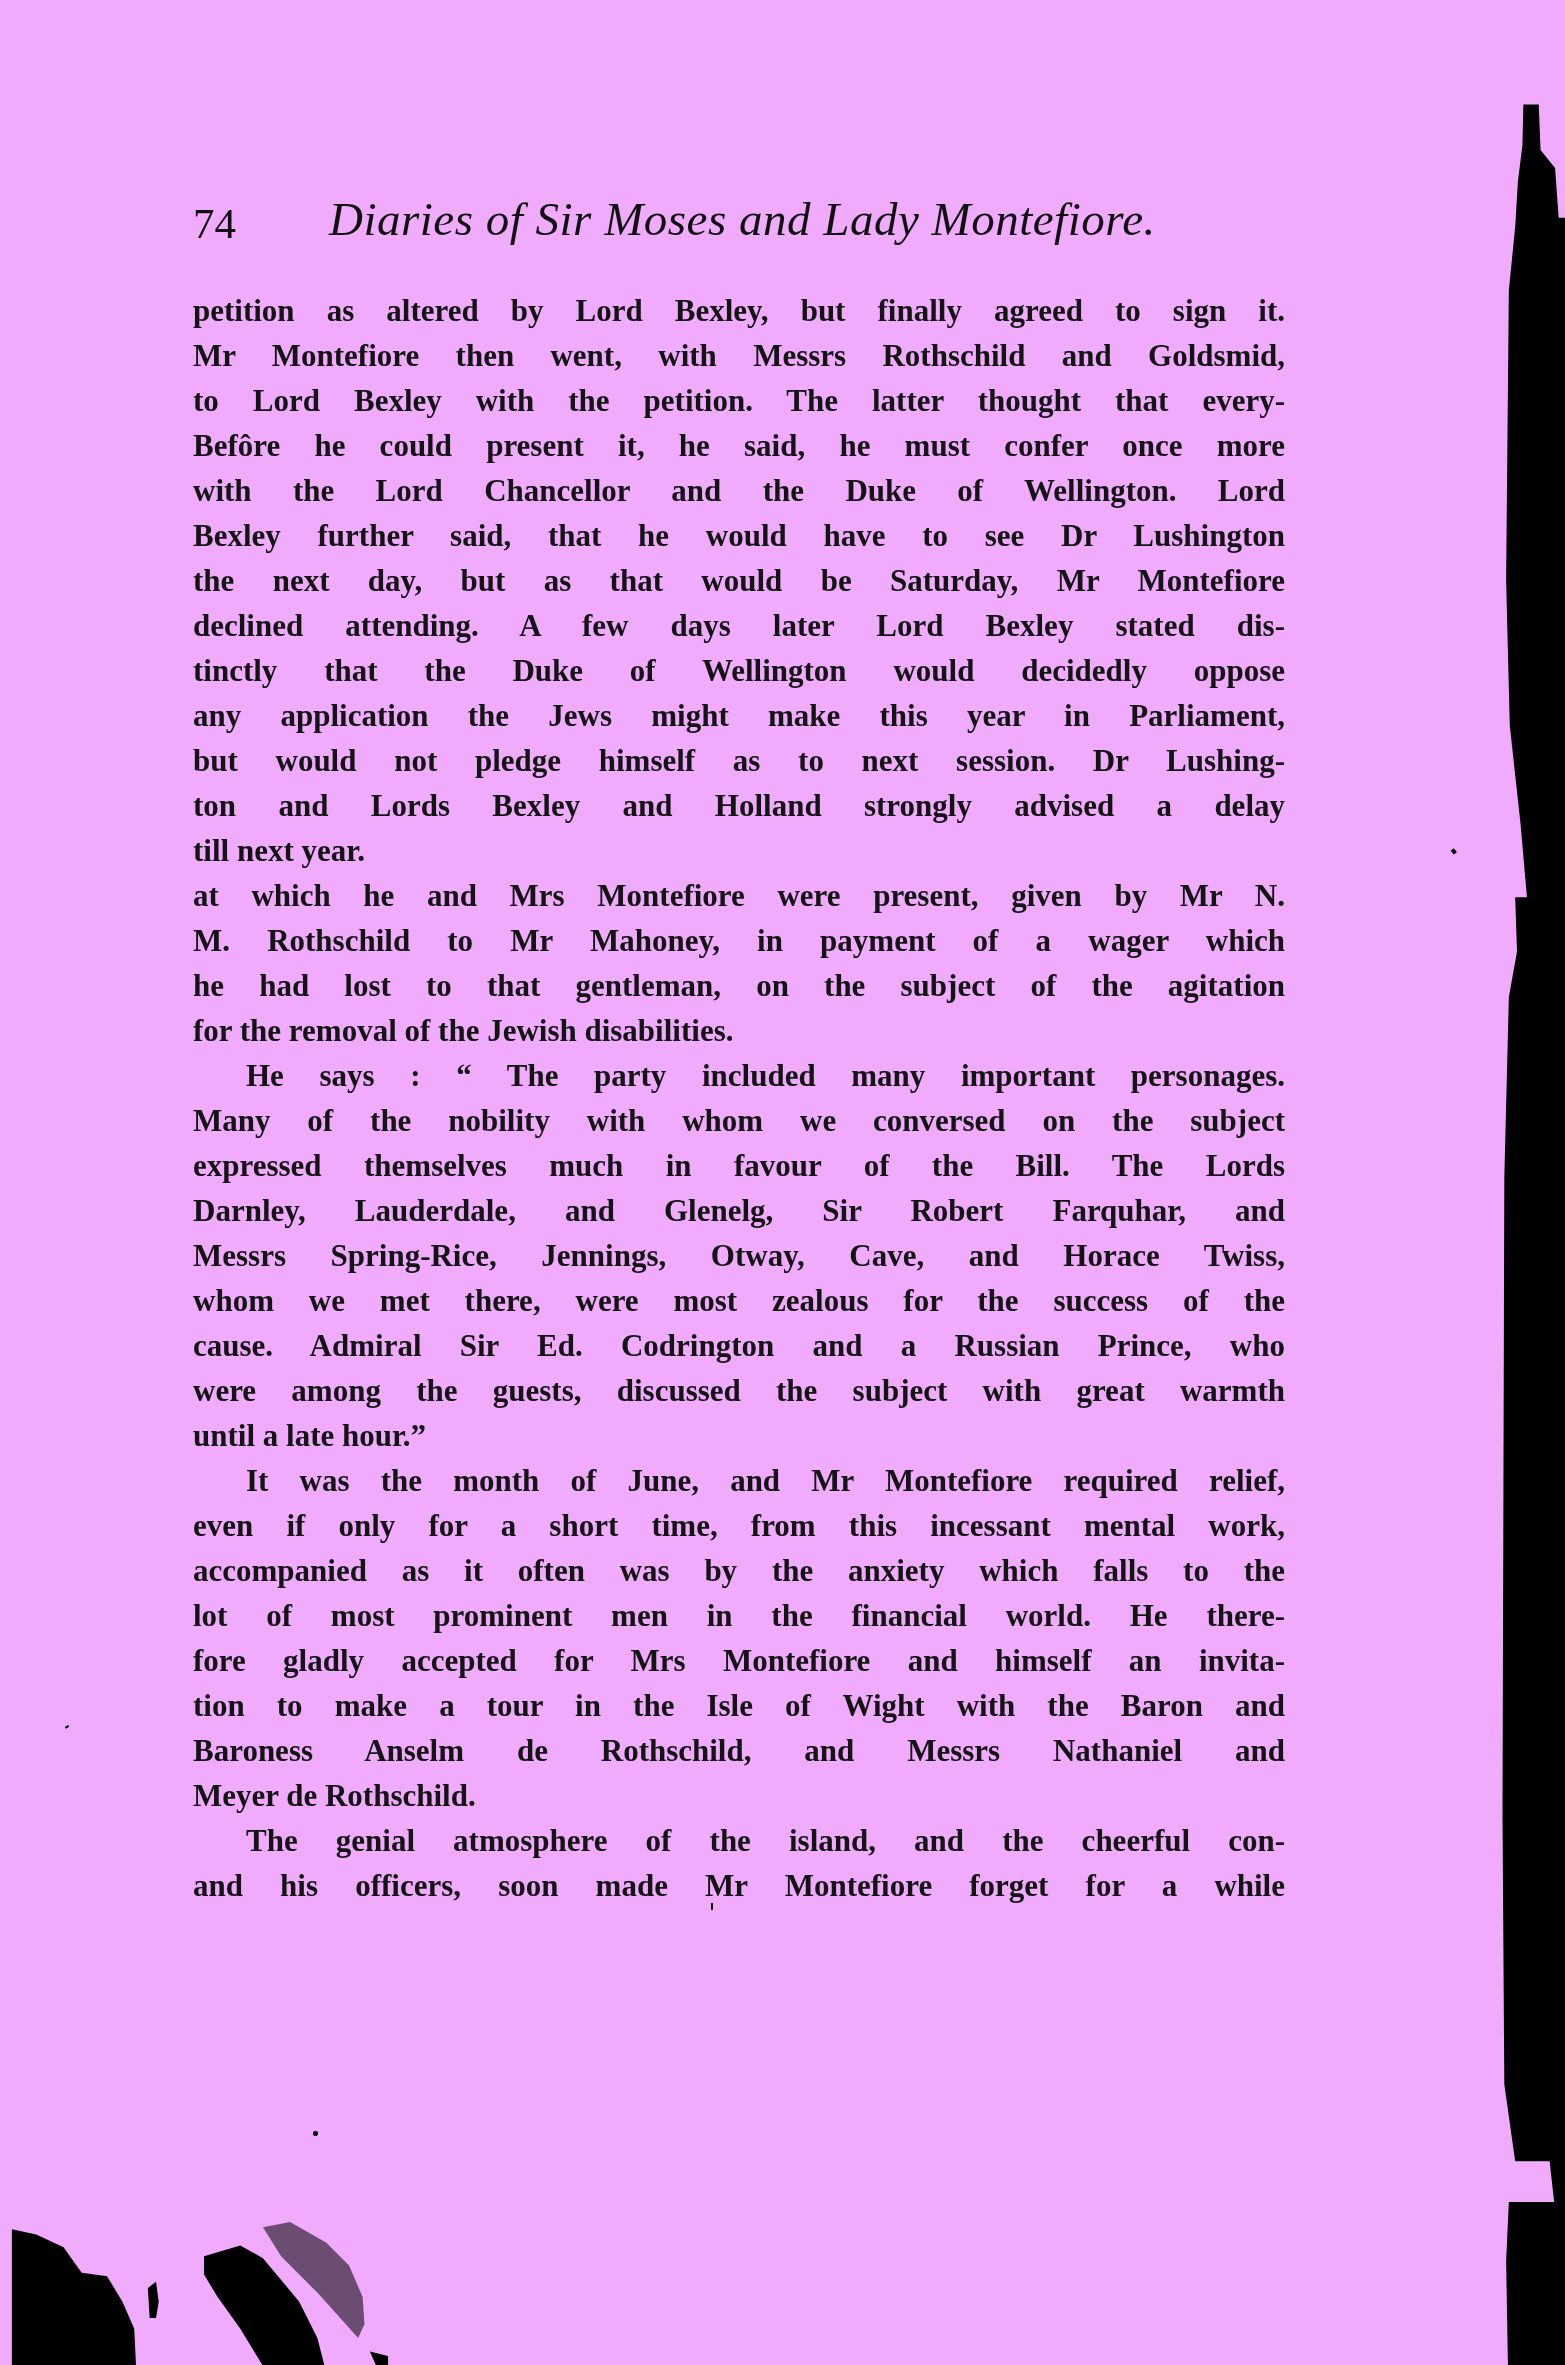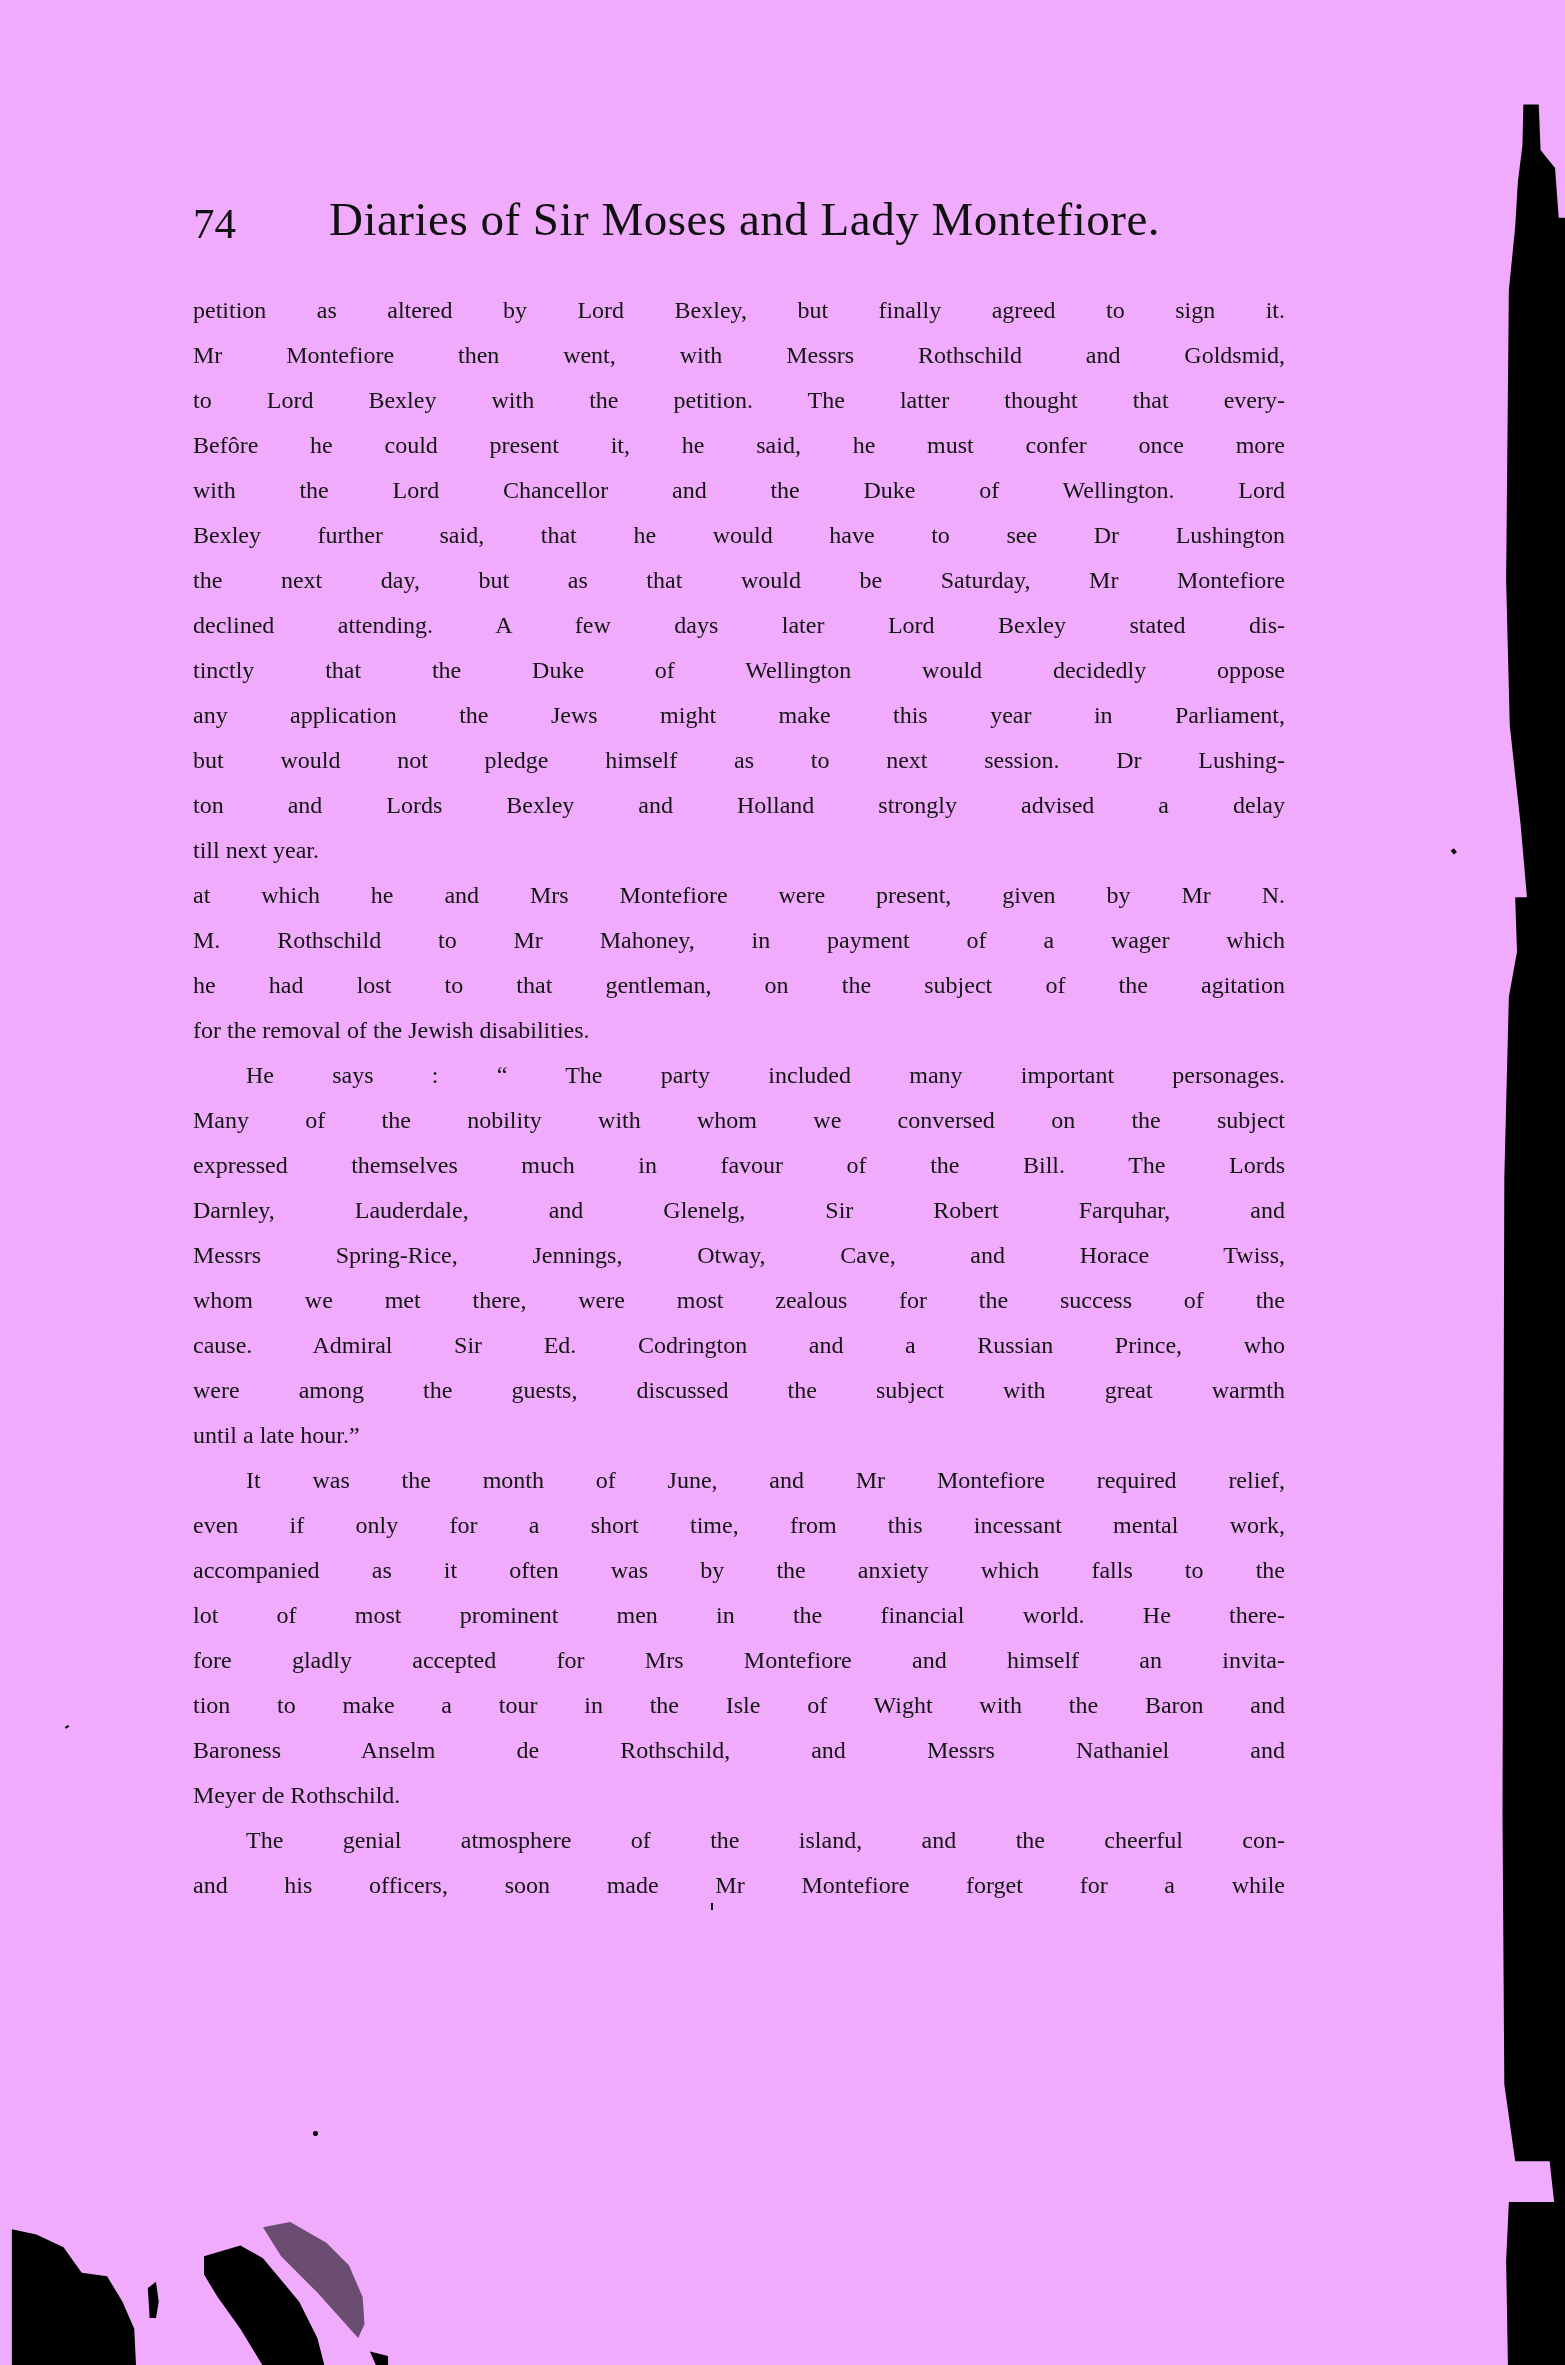--- a/index.html
+++ b/index.html
@@ -1,23 +1,23 @@
 <!DOCTYPE html>
 <html style="font-size:14.5px"><head>
 <meta charset="utf-8">
 <style>
   html, body { margin:0; padding:0; background:#ffffff; }
   body { width:1566px; height:2366px; position:relative; overflow:hidden; }
   .page { position:absolute; left:0; top:0; width:1566px; height:2366px; background:#f0abfc; }
   .running-head { position:absolute; top:192px; left:193px; width:1092px; height:72px;
     font-family:"Liberation Serif","DejaVu Serif",serif; color:#111; }
   .page-number { position:absolute; left:0; top:7.2px; font-size:43px; }
-  .running-title { position:absolute; left:136px; top:0; font-size:47px; letter-spacing:0.5px; }
+  .running-title { position:absolute; left:136px; top:0; font-size:47px; font-style:italic; letter-spacing:0.5px; }
   .body-text { position:absolute; left:193px; top:288px; width:1092px;
-    font-family:"Liberation Serif","DejaVu Serif",serif; font-size:24px; color:#141414; }
+    font-family:"Liberation Serif","DejaVu Serif",serif; font-size:31px; color:#141414;font-weight:bold; }
   .line { height:45px; line-height:45px; white-space:nowrap; text-align:justify; text-align-last:justify; }
   .line.last { text-align-last:left; }
   .line.indent { padding-left:53px; }
   .spot { position:absolute; background:#000; }
 </style>
 </head>
 <body>
 
 <div class="page">
 

